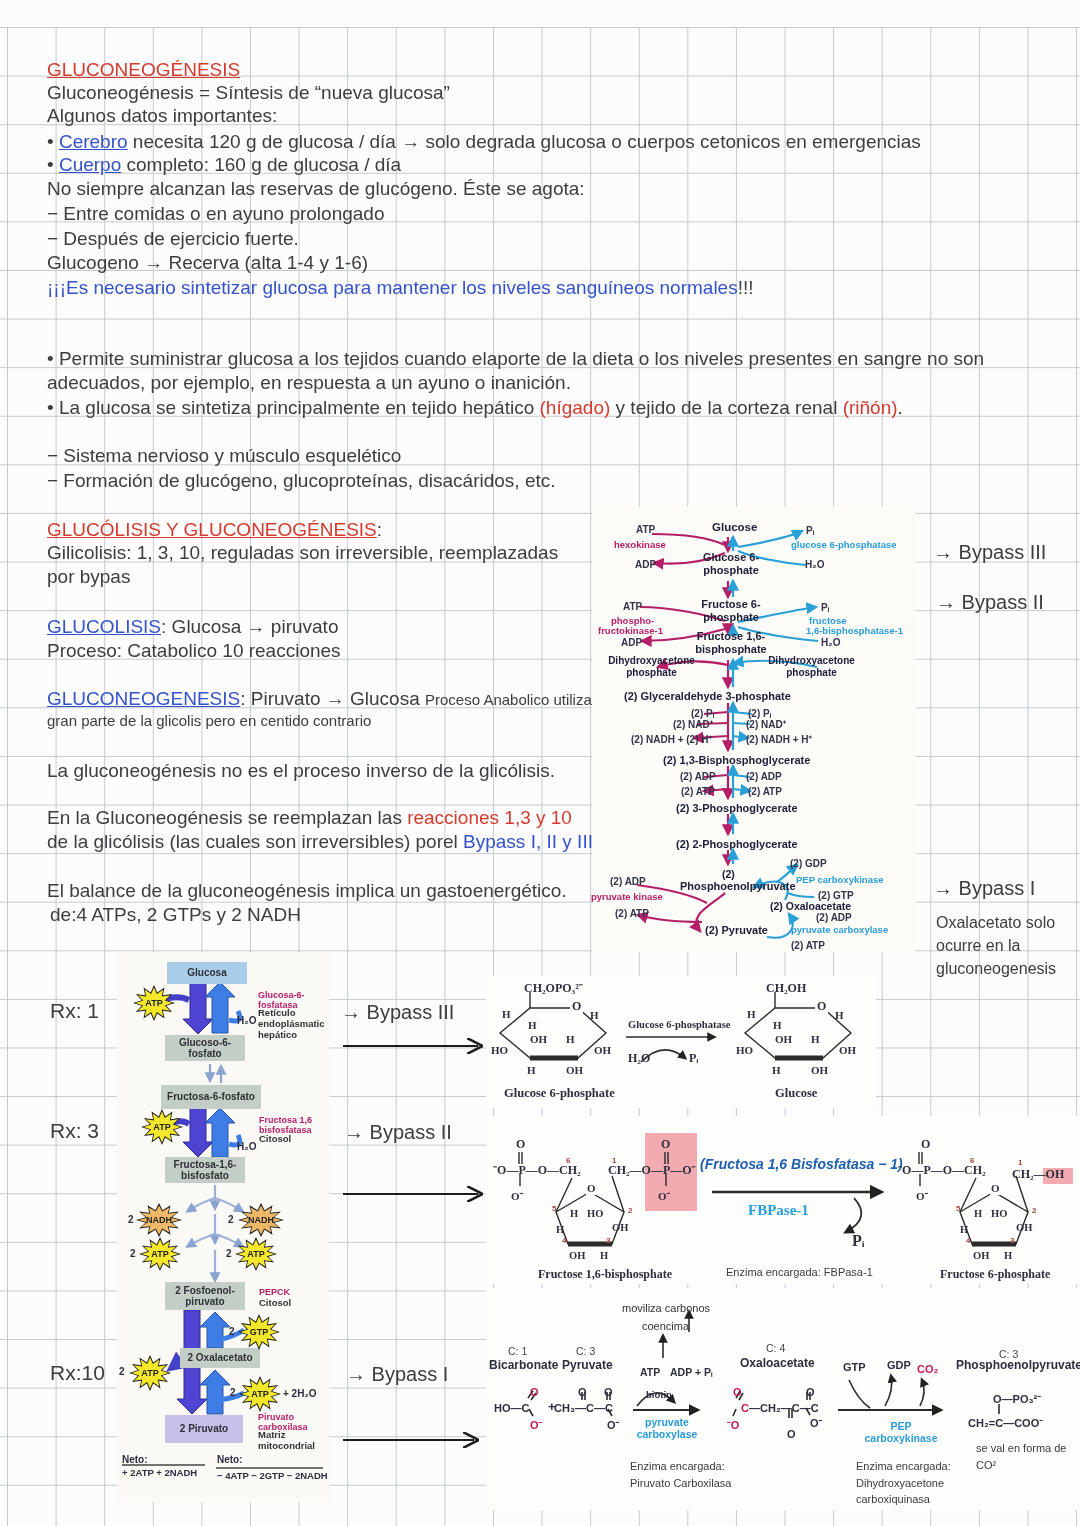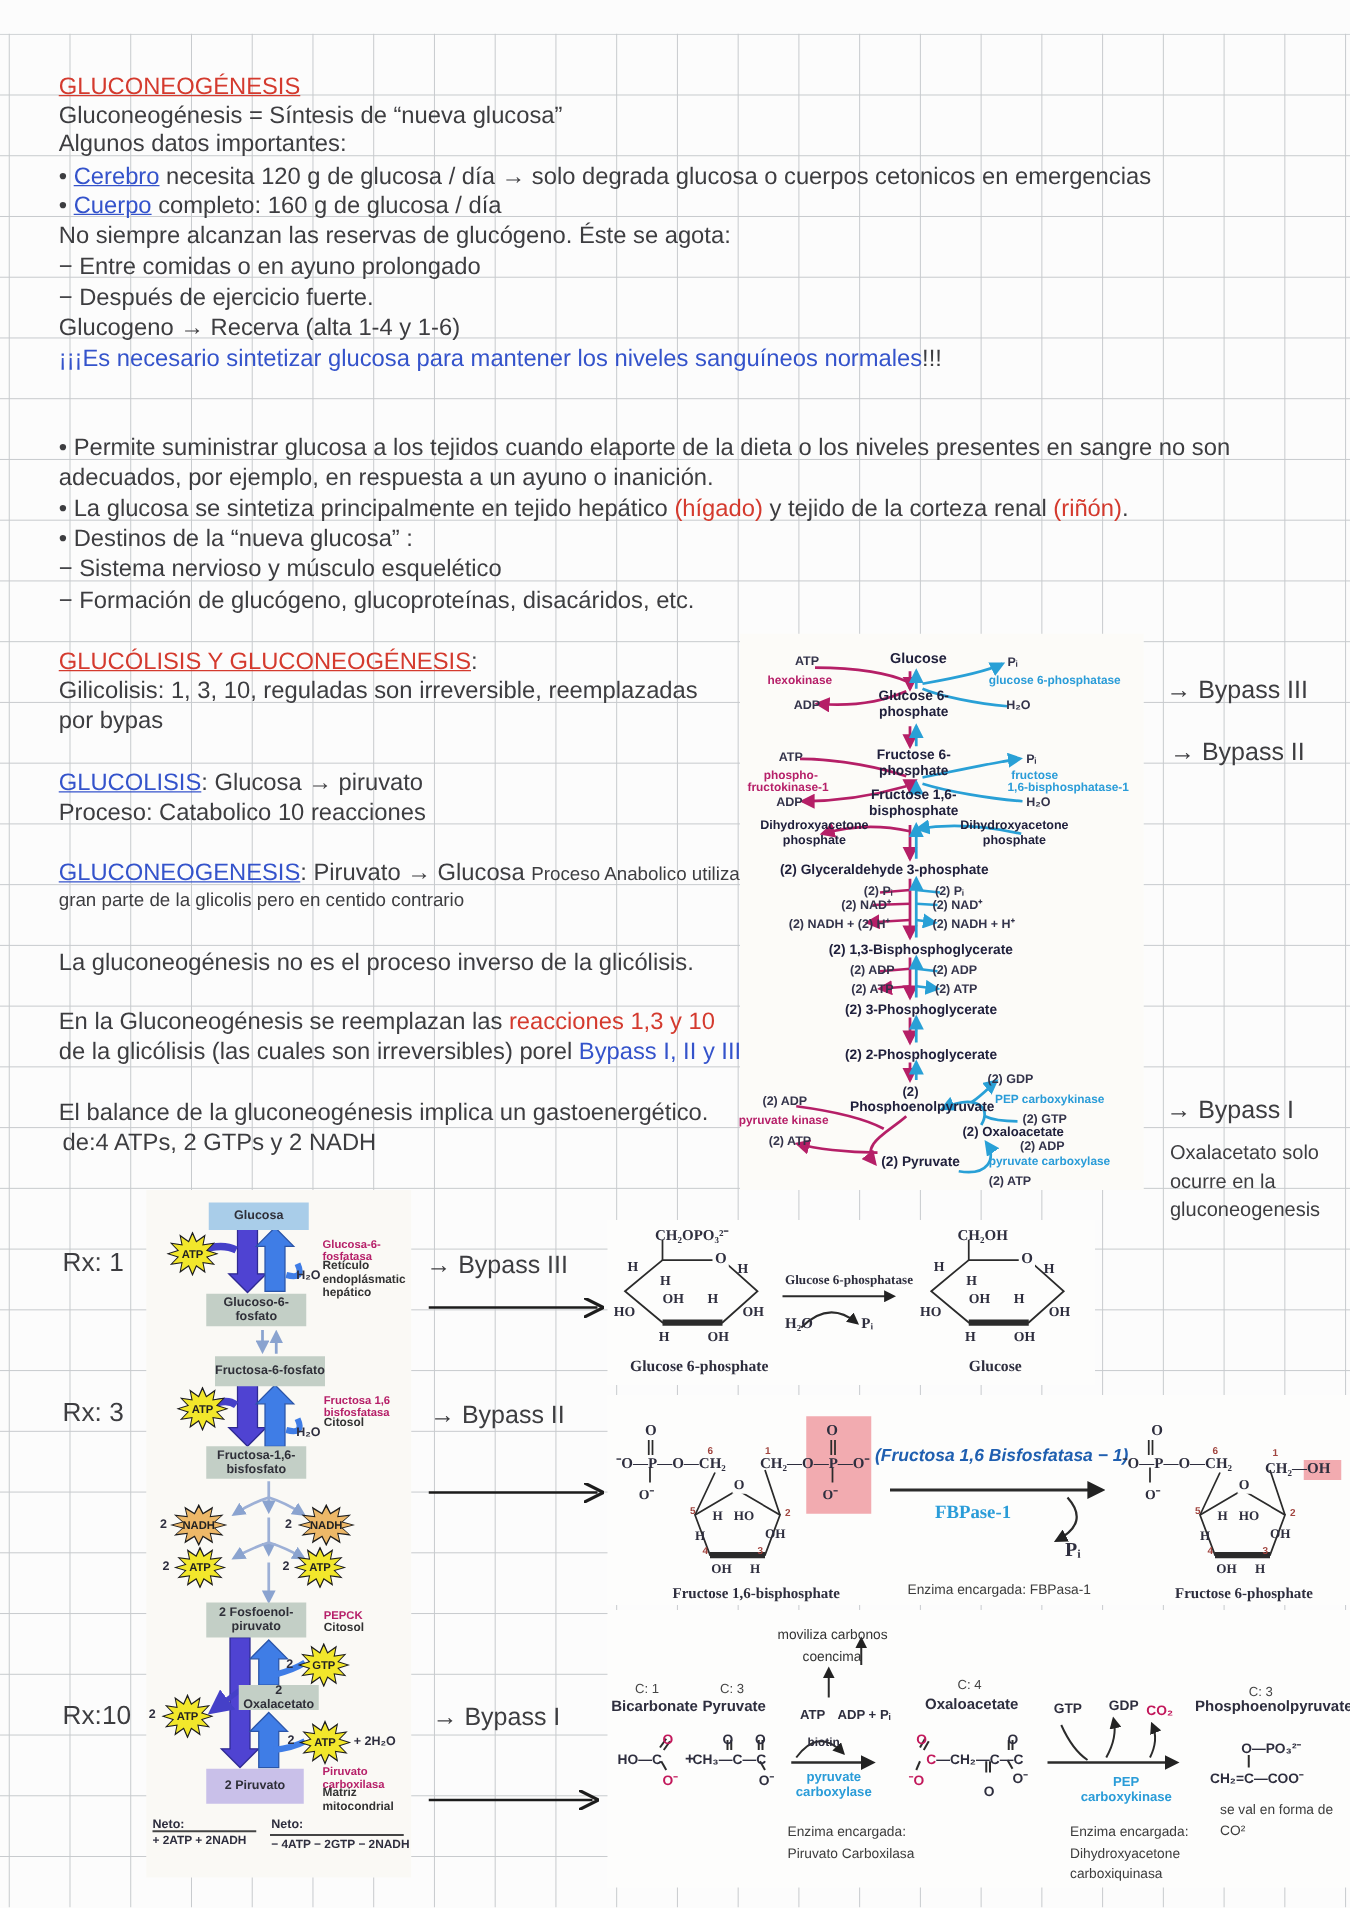--- a/index.html
+++ b/index.html
@@ -54,21 +54,20 @@
   <div class="t" style="left:47px;top:153px"><span>• </span><span class="blue u">Cuerpo</span><span> completo: 160 g de glucosa / día</span></div>
   <div class="t" style="left:47px;top:177px">No siempre alcanzan las reservas de glucógeno. Éste se agota:</div>
   <div class="t" style="left:47px;top:202px">− Entre comidas o en ayuno prolongado</div>
   <div class="t" style="left:47px;top:227px">− Después de ejercicio fuerte.</div>
   <div class="t" style="left:47px;top:251px">Glucogeno → Recerva (alta 1-4 y 1-6)</div>
   <div class="t" style="left:47px;top:276px"><span class="blue">¡¡¡Es necesario sintetizar glucosa para mantener los niveles sanguíneos normales</span><span>!!!</span></div>
 
   <div class="t" style="left:47px;top:347px">• Permite suministrar glucosa a los tejidos cuando elaporte de la dieta o los niveles presentes en sangre no son</div>
   <div class="t" style="left:47px;top:371px">adecuados, por ejemplo, en respuesta a un ayuno o inanición.</div>
   <div class="t" style="left:47px;top:396px"><span>• La glucosa se sintetiza principalmente en tejido hepático </span><span class="red">(hígado)</span><span> y tejido de la corteza renal </span><span class="red">(riñón)</span><span>.</span></div>
-  <div class="t" style="left:47px;top:420px">• Destinos de la “nueva glucosa” :</div>
   <div class="t" style="left:47px;top:444px">− Sistema nervioso y músculo esquelético</div>
   <div class="t" style="left:47px;top:469px">− Formación de glucógeno, glucoproteínas, disacáridos, etc.</div>
 
   <div class="t" style="left:47px;top:518px"><span class="red u">GLUCÓLISIS Y GLUCONEOGÉNESIS</span><span>:</span></div>
   <div class="t" style="left:47px;top:541px">Gilicolisis: 1, 3, 10, reguladas son irreversible, reemplazadas</div>
   <div class="t" style="left:47px;top:565px">por bypas</div>
   <div class="t" style="left:47px;top:615px"><span class="blue u">GLUCOLISIS</span><span>: Glucosa → piruvato</span></div>
   <div class="t" style="left:47px;top:639px">Proceso: Catabolico 10 reacciones</div>
   <div class="t" style="left:47px;top:687px"><span class="blue u">GLUCONEOGENESIS</span><span>: Piruvato → Glucosa </span><span class="sm">Proceso Anabolico utiliza</span></div>
   <div class="t sm" style="left:47px;top:712px">gran parte de la glicolis pero en centido contrario</div>
@@ -249,24 +248,24 @@
     <path d="M102,388 Q118,384 127,378" stroke="#3f7de6" stroke-width="5" fill="none"></path>
     <line x1="75" y1="400" x2="54" y2="416" stroke="#4540c8" stroke-width="4" marker-end="url(#fd)"></line>
     <path d="M102,448 Q118,446 127,441" stroke="#3f7de6" stroke-width="5" fill="none"></path>
 
     <line x1="5" y1="513" x2="88" y2="513" stroke="#444" stroke-width="1.5"></line>
     <line x1="99" y1="516" x2="206" y2="516" stroke="#444" stroke-width="1.5"></line>
   </svg>
 
   <div class="box" style="left:167px;top:962px;width:80px;height:22px;background:#a9cde9">Glucosa</div>
   <div class="box" style="left:165px;top:1035px;width:80px;height:26px">Glucoso-6-fosfato</div>
-  <div class="box" style="left:172px;top:1085px;width:88px;height:24px">Fructosa-6-fosfato</div>
+  <div class="box" style="left:161px;top:1085px;width:100px;height:24px">Fructosa-6-fosfato</div>
   <div class="box" style="left:165px;top:1157px;width:80px;height:26px">Fructosa-1,6-bisfosfato</div>
   <div class="box" style="left:165px;top:1282px;width:80px;height:28px">2 Fosfoenol-piruvato</div>
-  <div class="box" style="left:191px;top:1348px;width:64px;height:20px">2 Oxalacetato</div>
+  <div class="box" style="left:180px;top:1348px;width:80px;height:20px">2 Oxalacetato</div>
   <div class="box" style="left:165px;top:1415px;width:78px;height:28px;background:#c9c0e9">2 Piruvato</div>
 
   <div class="star" style="left:133px;top:985px;width:42px;height:36px">
       <div class="so"></div>
       <div class="si"></div>
       <span class="sl">ATP</span>
     </div>
   <div class="star" style="left:141px;top:1109px;width:42px;height:36px">
       <div class="so"></div>
       <div class="si"></div>

